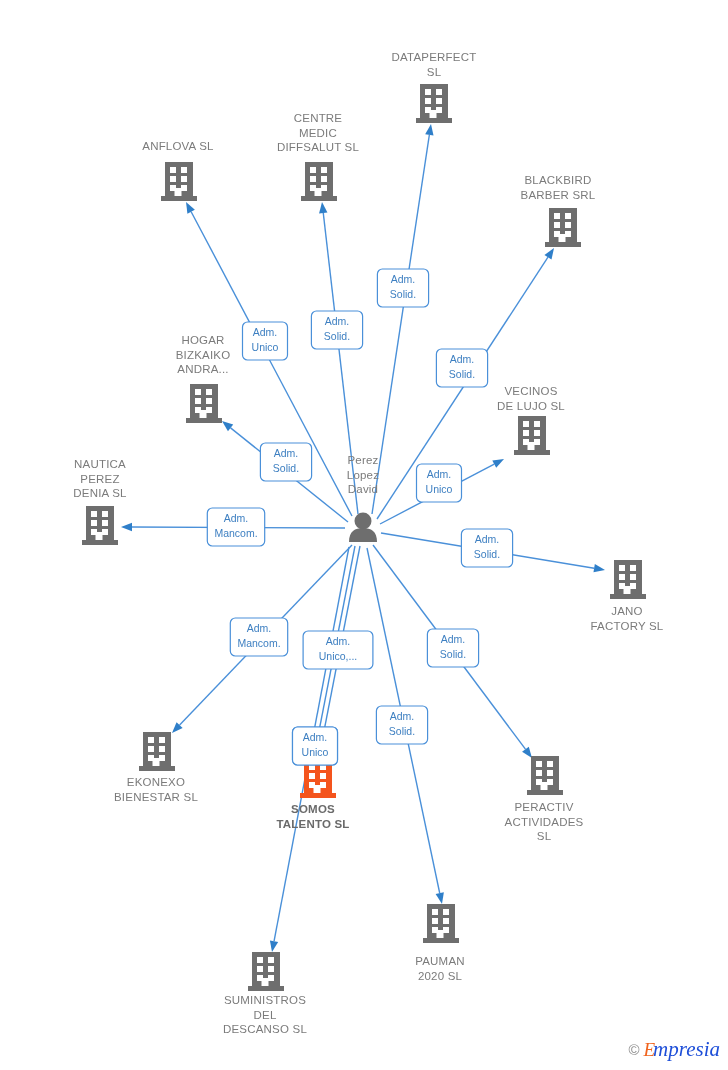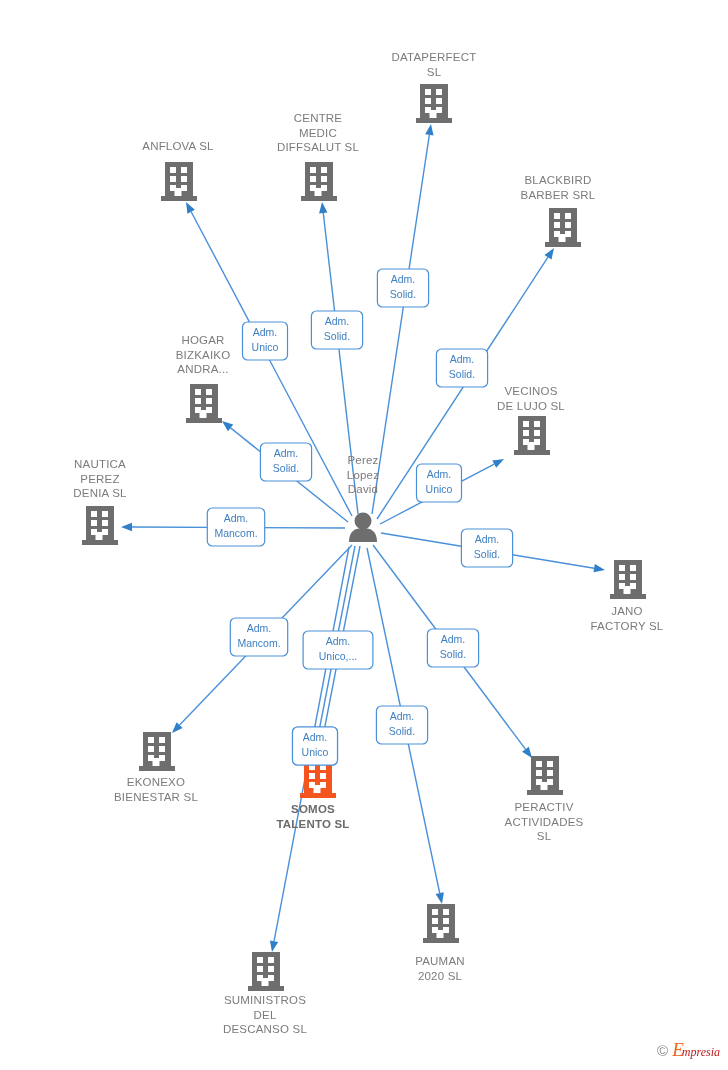--- a/index.html
+++ b/index.html
@@ -28,21 +28,21 @@
   .bld-win{fill:#ffffff;}
   .bld-body.on{fill:#f4541d;}
   .person{fill:#6e6e6e;}
   .wm{
     position:absolute;right:8px;bottom:10px;
     display:flex;align-items:center;gap:4px;
     font-family:"Liberation Serif","DejaVu Serif",serif;
   }
   .wm-c{color:#8d8d8d;font-size:15px;font-family:"Liberation Sans",sans-serif;}
   .wm-e{color:#f0641e;font-size:19px;font-style:italic;line-height:1;}
-  .wm-rest{color:#b91c1c;font-size:12px;font-style:italic;line-height:1;margin-left:-2px;}
+  .wm-rest{color:#1d4ed8;font-size:21px;font-style:italic;line-height:1;margin-left:-2px;}
 </style>
 </head>
 <body>
 
 <svg id="graph" viewBox="0 0 728 1070">
   <defs>
     <g id="bld-icon">
       <rect class="bld-body" x="-14" y="-20" width="28" height="34"></rect>
       <rect class="bld-body" x="-18" y="14" width="36" height="5"></rect>
       <rect class="bld-win" x="-9" y="-15" width="6" height="6"></rect>

